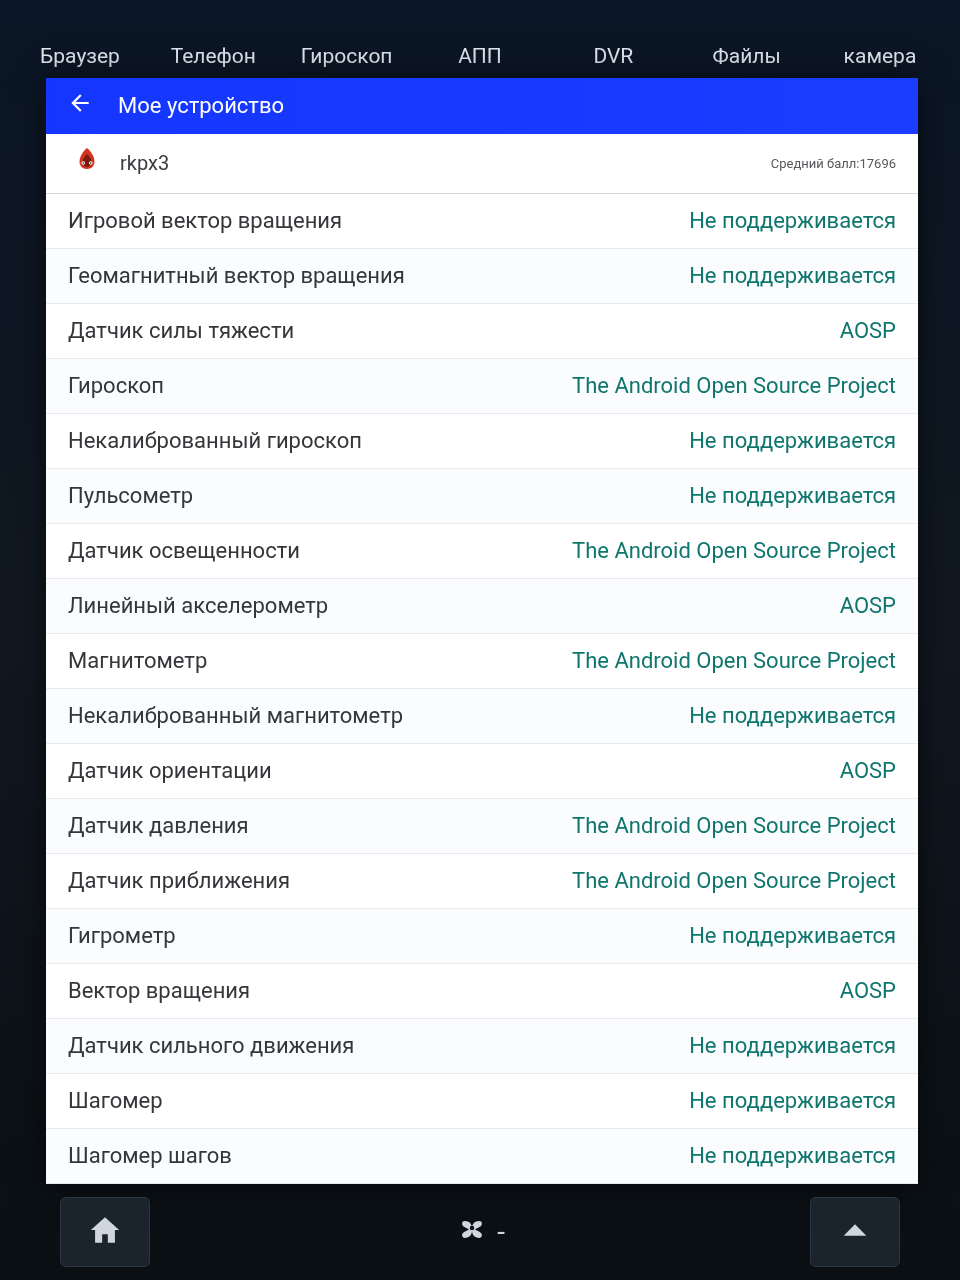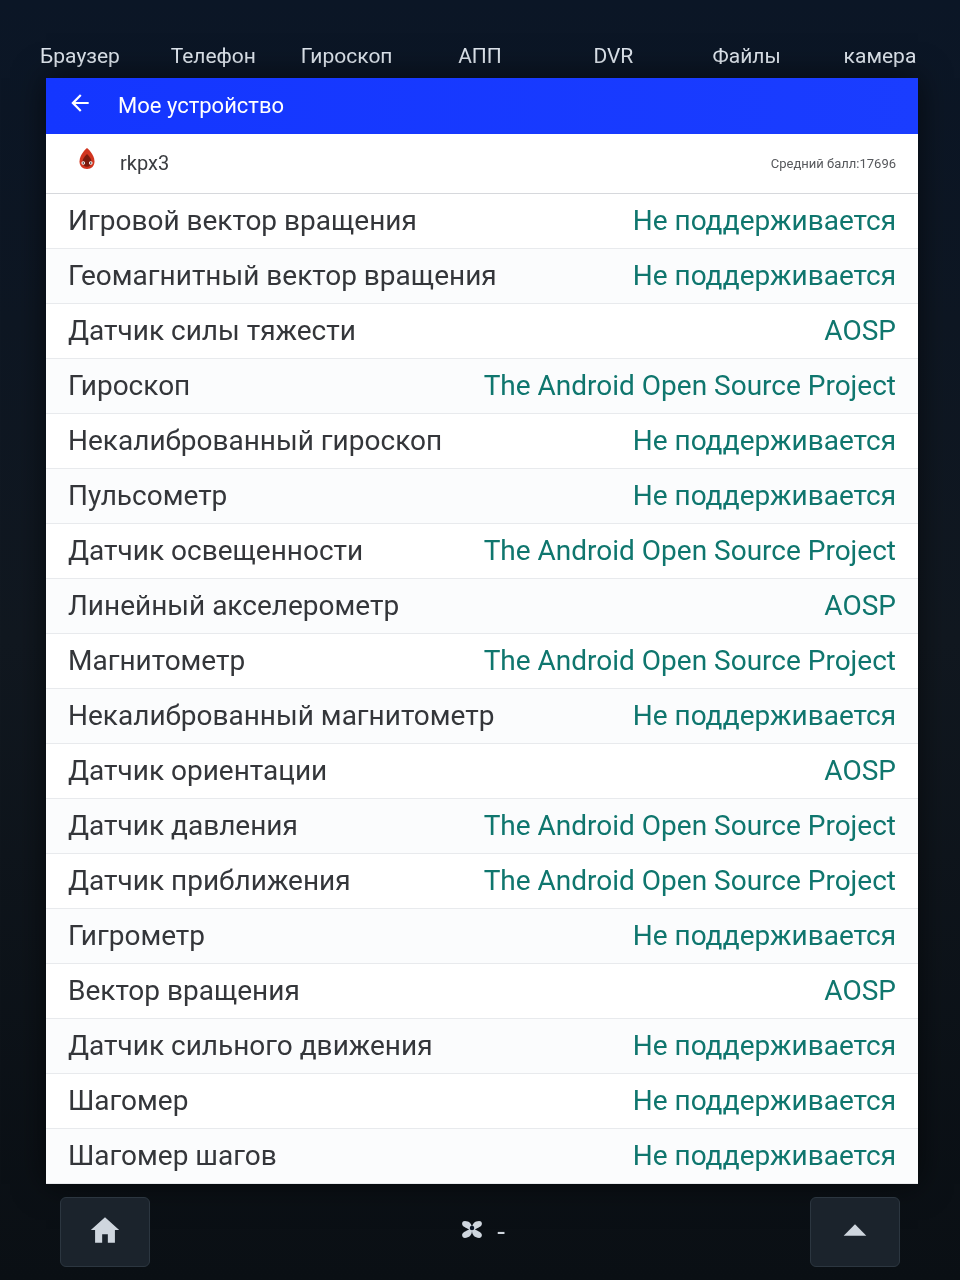--- a/index.html
+++ b/index.html
@@ -94,21 +94,21 @@
     overflow: hidden;
     background: #fff;
   }
   .sensor-row {
     display: flex;
     align-items: center;
     justify-content: space-between;
     padding: 0 22px;
     height: 55px;
     border-bottom: 1px solid #e8eaed;
-    font-size: 28px;
+    font-size: 22px;
     color: #2f3135;
   }
   .sensor-row:nth-child(even) { background: #fbfcfd; }
   .sensor-label { color: #34363a; }
   .sensor-value { color: #0f766e; text-align: right; }
   
   .bottombar {
     height: 106px;
     display: flex;
     align-items: center;

